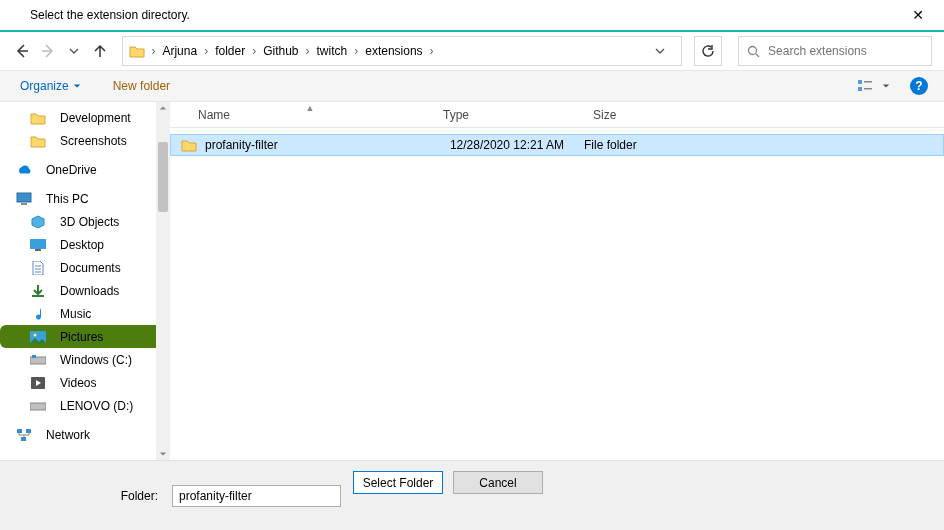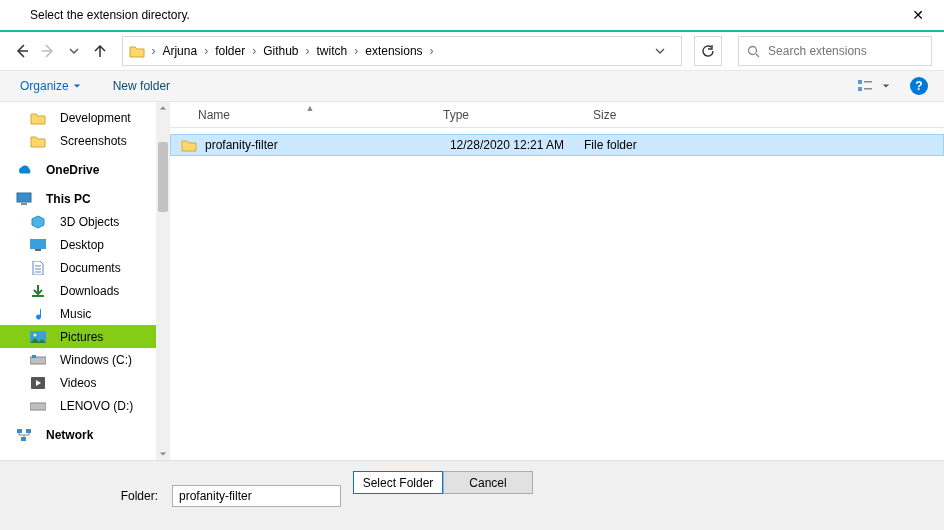--- a/index.html
+++ b/index.html
@@ -23,32 +23,32 @@
   .crumb-sep { color:#666; padding:0 2px; }
   .addr-drop { margin-left:auto; width:22px; text-align:center; cursor:pointer; color:#555;}
   .refreshbtn { width:30px;height:30px;border:1px solid #d9d9d9; display:flex;align-items:center;justify-content:center;cursor:pointer;margin-left:6px;}
   .searchbox { border:1px solid #d9d9d9; height:30px; display:flex; align-items:center; flex:1; margin-left:10px; padding:0 8px; gap:8px;}
   .searchbox input{ border:none; outline:none; flex:1; font-size:12px; color:#4c1d95; }
   .search-icon{color:#888;font-size:13px;}
 
   
   .toolbar { display:flex; align-items:center; height:32px; background:#f5f5f5; border-top:1px solid #e6e6e6; border-bottom:1px solid #e6e6e6; padding:0 16px;}
   .tbtn { color:#0066cc; cursor:pointer; display:flex; align-items:center; gap:4px; padding:4px 4px;}
-  .tbtn-black{ color:#0c4a6e;}
+  .tbtn-black{ color:#a16207;}
   .toolbar-spacer{flex:1;}
   .viewbtn{ display:flex; align-items:center; gap:4px; color:#444; cursor:pointer; padding:4px;}
   .helpbtn{ width:18px;height:18px;border-radius:50%;background:#0078d7;color:#fff;display:flex;align-items:center;justify-content:center;font-size:12px;font-weight:bold;margin-left:16px;cursor:pointer;}
 
   
   .body { display:flex; height:358px; }
   .sidebar { width:170px; overflow:hidden; position:relative;}
   .tree { padding-top:4px; }
   .tree-item { display:flex; align-items:center; height:23px; padding-left:30px; gap:14px; cursor:pointer;}
-  .tree-item.root { padding-left:16px; font-weight:bold;}
-  .tree-item.selected{ background:#84cc16; }
+  .tree-item.root { padding-left:16px; font-weight:normal;}
+  .tree-item.selected{ background:#4d7c0f;border-radius:6px; }
   .tree-spacer{height:6px;}
   .sb-icon{width:16px;height:16px;display:flex;align-items:center;justify-content:center;}
   .folder-svg{fill:#ffd86b;stroke:#d8a33c;}
   .sidebar-scroll{position:absolute;right:0;top:0;bottom:0;width:14px;background:#f0f0f0;display:flex;flex-direction:column;align-items:center;justify-content:space-between;padding:2px 0;}
   .sidebar-thumb{width:10px;height:70px;background:#c2c2c2;border-radius:2px;margin-top:30px;}
 
   .filearea{ flex:1; display:flex; flex-direction:column;}
   .colheaders{ display:flex; height:26px; border-bottom:1px solid #e6e6e6; align-items:center; color:#4a4a4a; font-size:12px;}
   .col{ padding:0 10px; display:flex; align-items:center; height:100%; border-right:1px solid transparent;}
   .col.name{flex:0 0 263px; padding-left:28px;}
@@ -63,21 +63,21 @@
   .row .cell.name{flex:0 0 263px;padding-left:10px;}
   .row .cell.date{flex:0 0 140px;justify-content:flex-end;}
   .row .cell.type{flex:0 0 150px;}
   .row .cell.size{flex:0 0 60px;}
 
   
   .footer{ background:#f0f0f0; border-top:1px solid #e0e0e0; height:70px; padding:10px 14px 10px 14px; display:flex; flex-direction:row; gap:12px;}
   .folderline{display:flex;align-items:center;gap:8px;}
   .folderline label{min-width:150px;text-align:right;padding-right:6px;}
   .folderline input{flex:1;height:22px;border:1px solid #aeaeae;padding:0 6px;font-size:12px;outline:none;}
-  .btnrow{display:flex;justify-content:center;}
+  .btnrow{display:flex;justify-content:center;gap:10px;}
   .dlg-btn{min-width:90px;height:23px;border:1px solid #adadad;background:#e1e1e1;font-size:12px;cursor:pointer;}
   .dlg-btn.primary{border:1.5px solid #0078d7;background:#fff;}
 
   svg{display:block;}
 </style>
 </head>
 <body>
 
 <div class="titlebar">
   <span class="chrome-icon"><span class="chrome-circle"></span></span>

